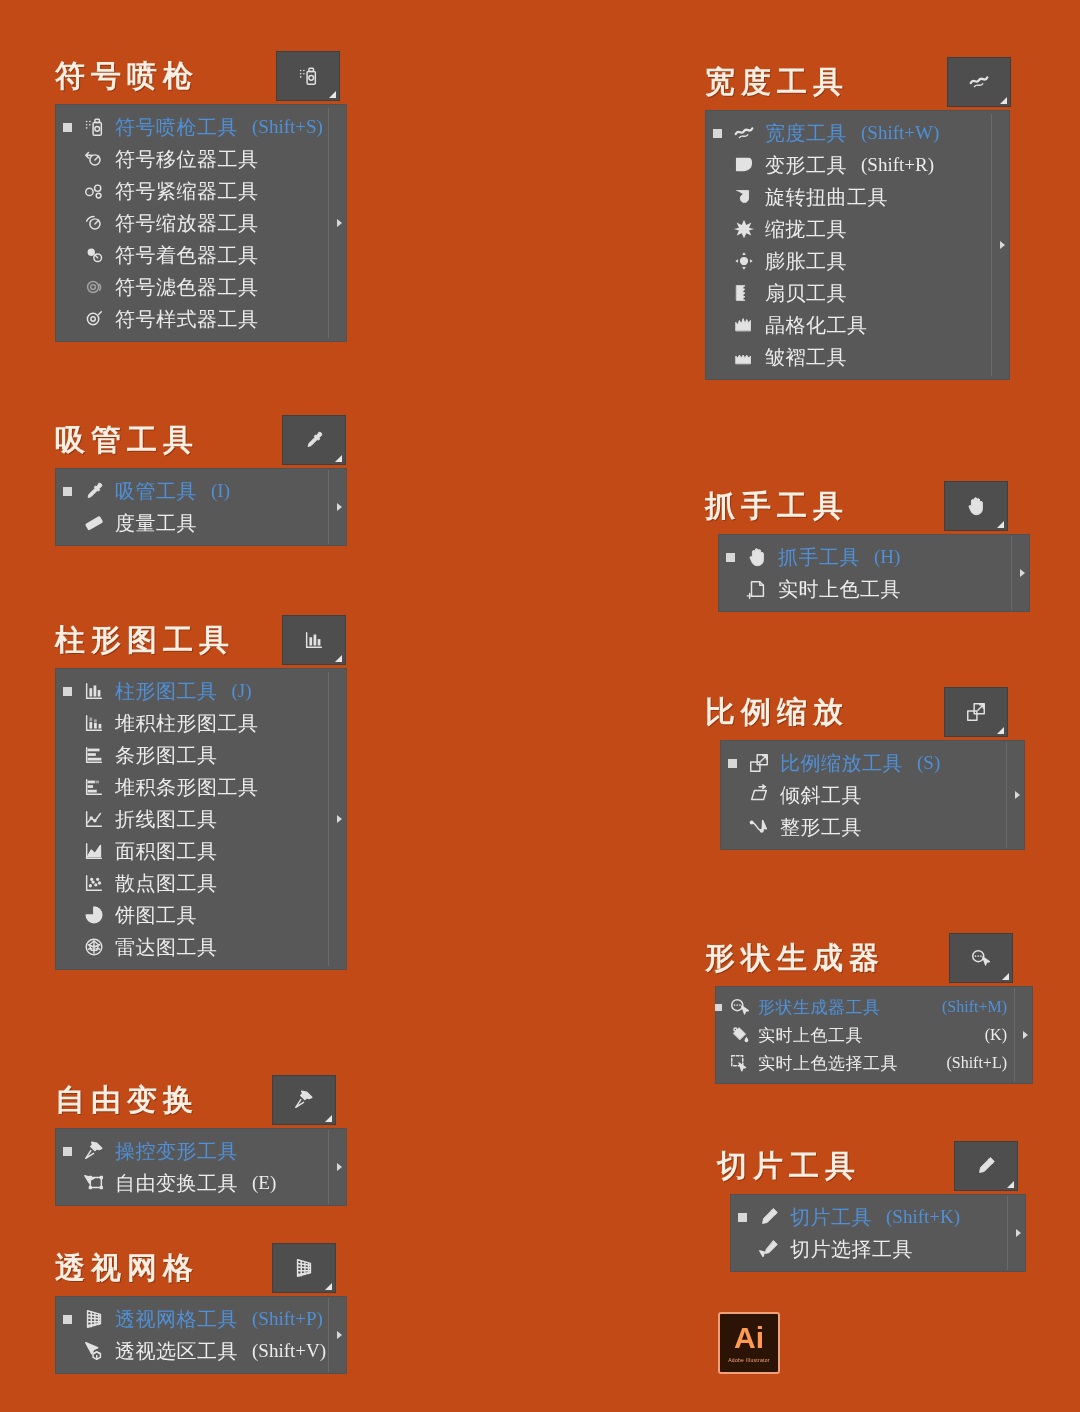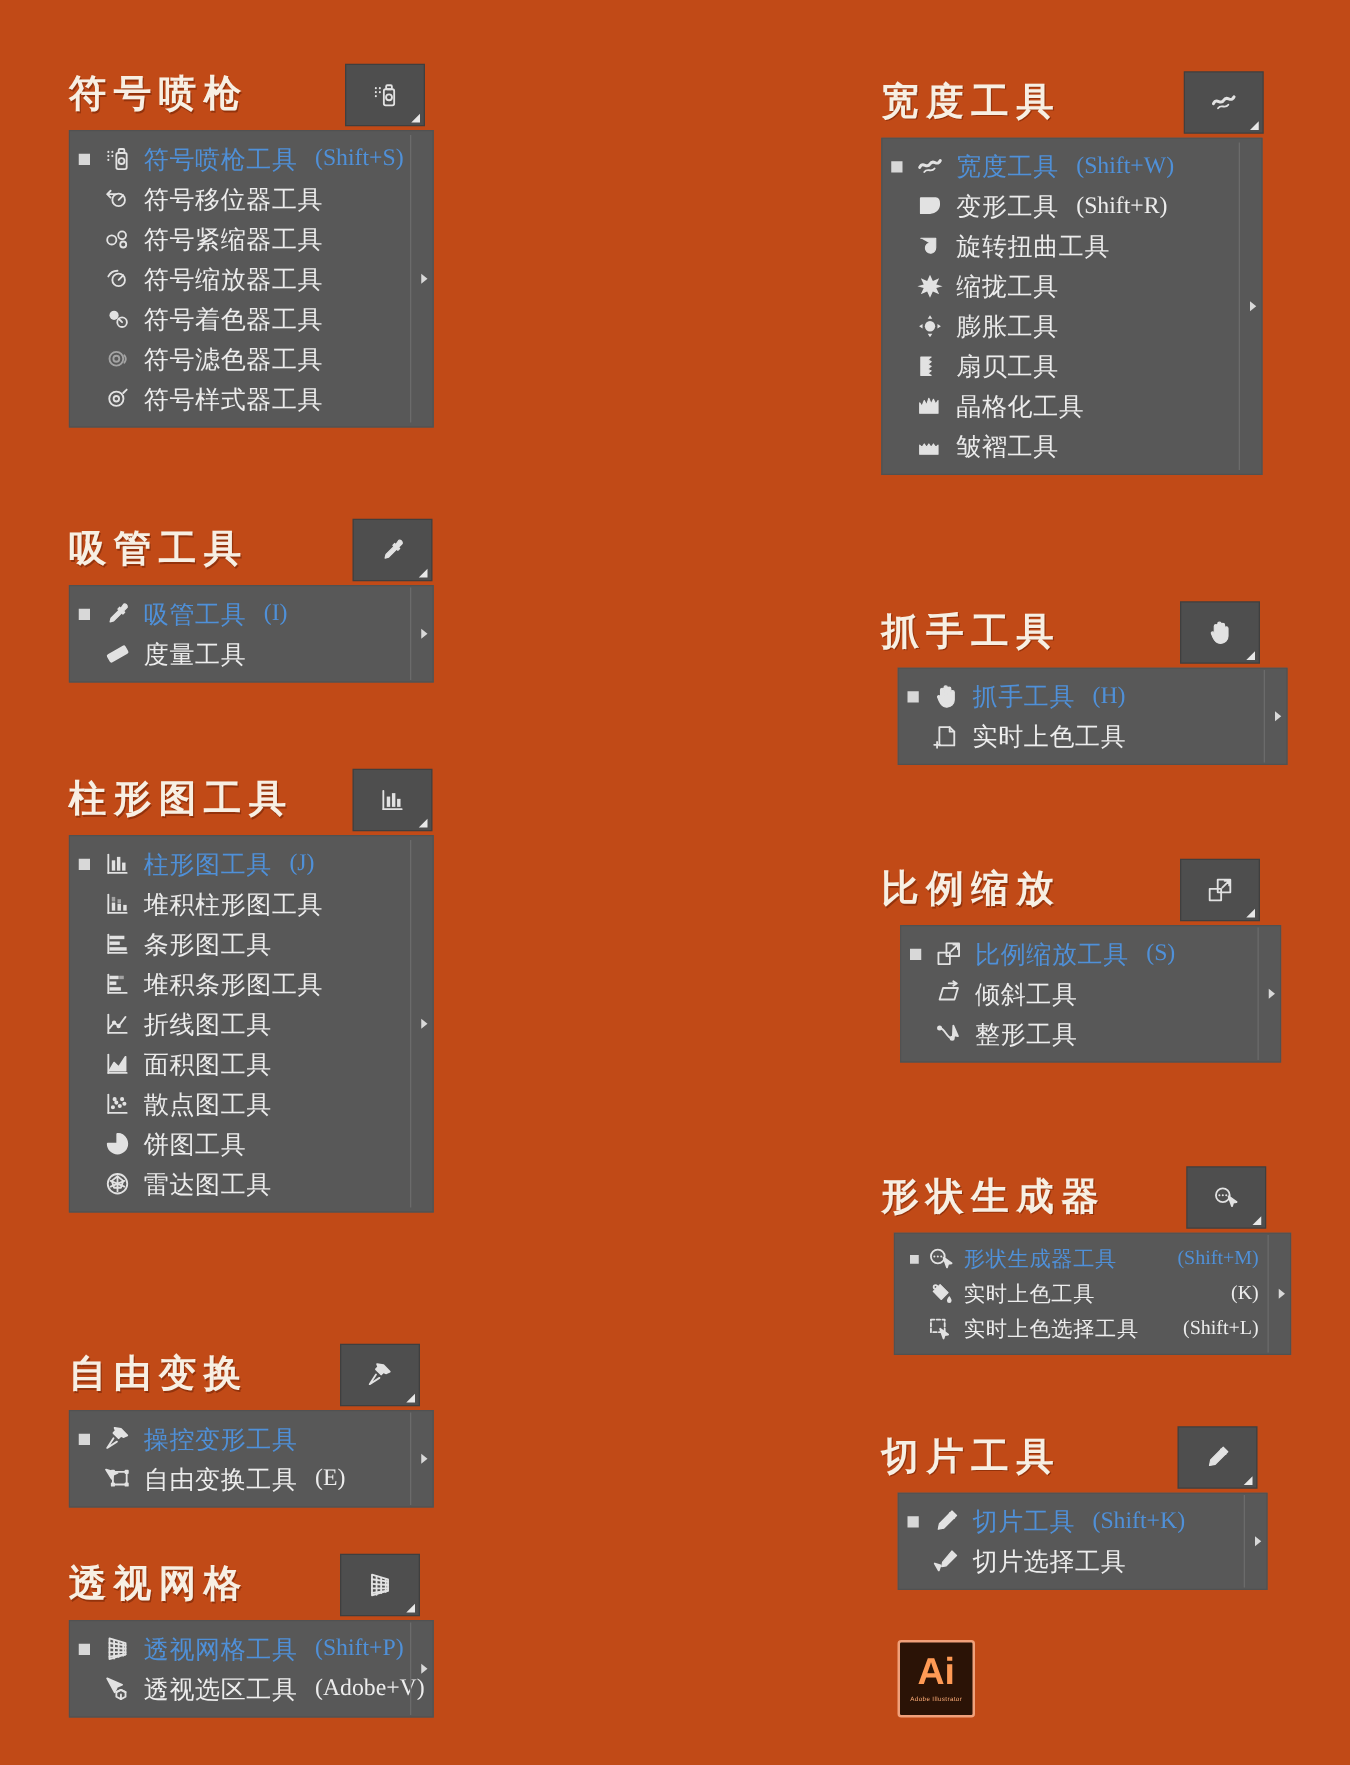--- a/index.html
+++ b/index.html
@@ -135,21 +135,21 @@
     white-space: nowrap;
     font-family: "Liberation Serif", serif;
   }
   .row.sel .label,
   .row.sel .shortcut { color: #4f90d8; }
 
   
   .row .spacer { flex: 1 1 auto; }
 
   
-  .panel.compact .row { height: 28px; padding-left: 13px; }
+  .panel.compact .row { height: 28px; padding-left: 0; }
   .panel.compact .label { font-size: 17px; }
   .panel.compact .shortcut { font-size: 16px; }
   .panel.compact .ico { width: 26px; margin-right: 5px; }
   .panel.compact .bullet { width: 7px; height: 7px; margin-right: 5px; }
 
   
   #footer {
     position: absolute;
     left: 718px;
     top: 1312px;
@@ -536,21 +536,21 @@
           <div class="row">
             <span class="bullet blank"></span>
             <span class="ico">
               <svg width="22" height="22" viewBox="0 0 24 24" fill="none" stroke="#e2e2e2" stroke-width="1.6" stroke-linecap="round" stroke-linejoin="round">
                 <path d="M3 3l6.5 12 2-4.5 4.5-2z" fill="#e2e2e2" stroke="#e2e2e2"></path>
                 <path d="M15 13l4 2v4l-4 2-4-2v-4z"></path>
                 <path d="M15 13l-4 2M15 13l4 2M15 17v4"></path>
               </svg>
             </span>
             <span class="label">透视选区工具</span>
-            <span class="shortcut">(Adobe+V)</span>
+            <span class="shortcut">(Shift+V)</span>
           </div>
           <span class="tear"></span>
         </div>
       </div>
     </div>
   <div class="col" id="col-right">
       <div class="group" style="top: 54px; left: 0px; width: 360px;">
         <div class="group-head">
           <div class="group-title">宽度工具</div>
           <div class="head-icon" style="left: 243px;">
@@ -777,21 +777,21 @@
                 <path d="M11 12l7 5-3 .5-1 3z" fill="#e2e2e2" stroke="#e2e2e2"></path>
               </svg>
             </span>
             <span class="label">实时上色选择工具</span>
             <span class="spacer"></span>
             <span class="shortcut" style="margin-right: 26px;">(Shift+L)</span>
           </div>
           <span class="tear"></span>
         </div>
       </div>
-      <div class="group" style="top: 1138px; left: 0px; width: 360px;">
+      <div class="group" style="top: 1138px; left: 12px; width: 360px;">
         <div class="group-head">
           <div class="group-title">切片工具</div>
           <div class="head-icon" style="left: 238px;">
             <svg width="22" height="22" viewBox="0 0 24 24" fill="none" stroke="#e2e2e2" stroke-width="1.6" stroke-linecap="round" stroke-linejoin="round">
               <path d="M17 3l4 4-11 11-5 1 1-5z" fill="#e2e2e2" stroke="#e2e2e2" stroke-width="1"></path>
               <path d="M15 5l4 4"></path>
             </svg>
             <span class="corner"></span>
           </div>
         </div>

